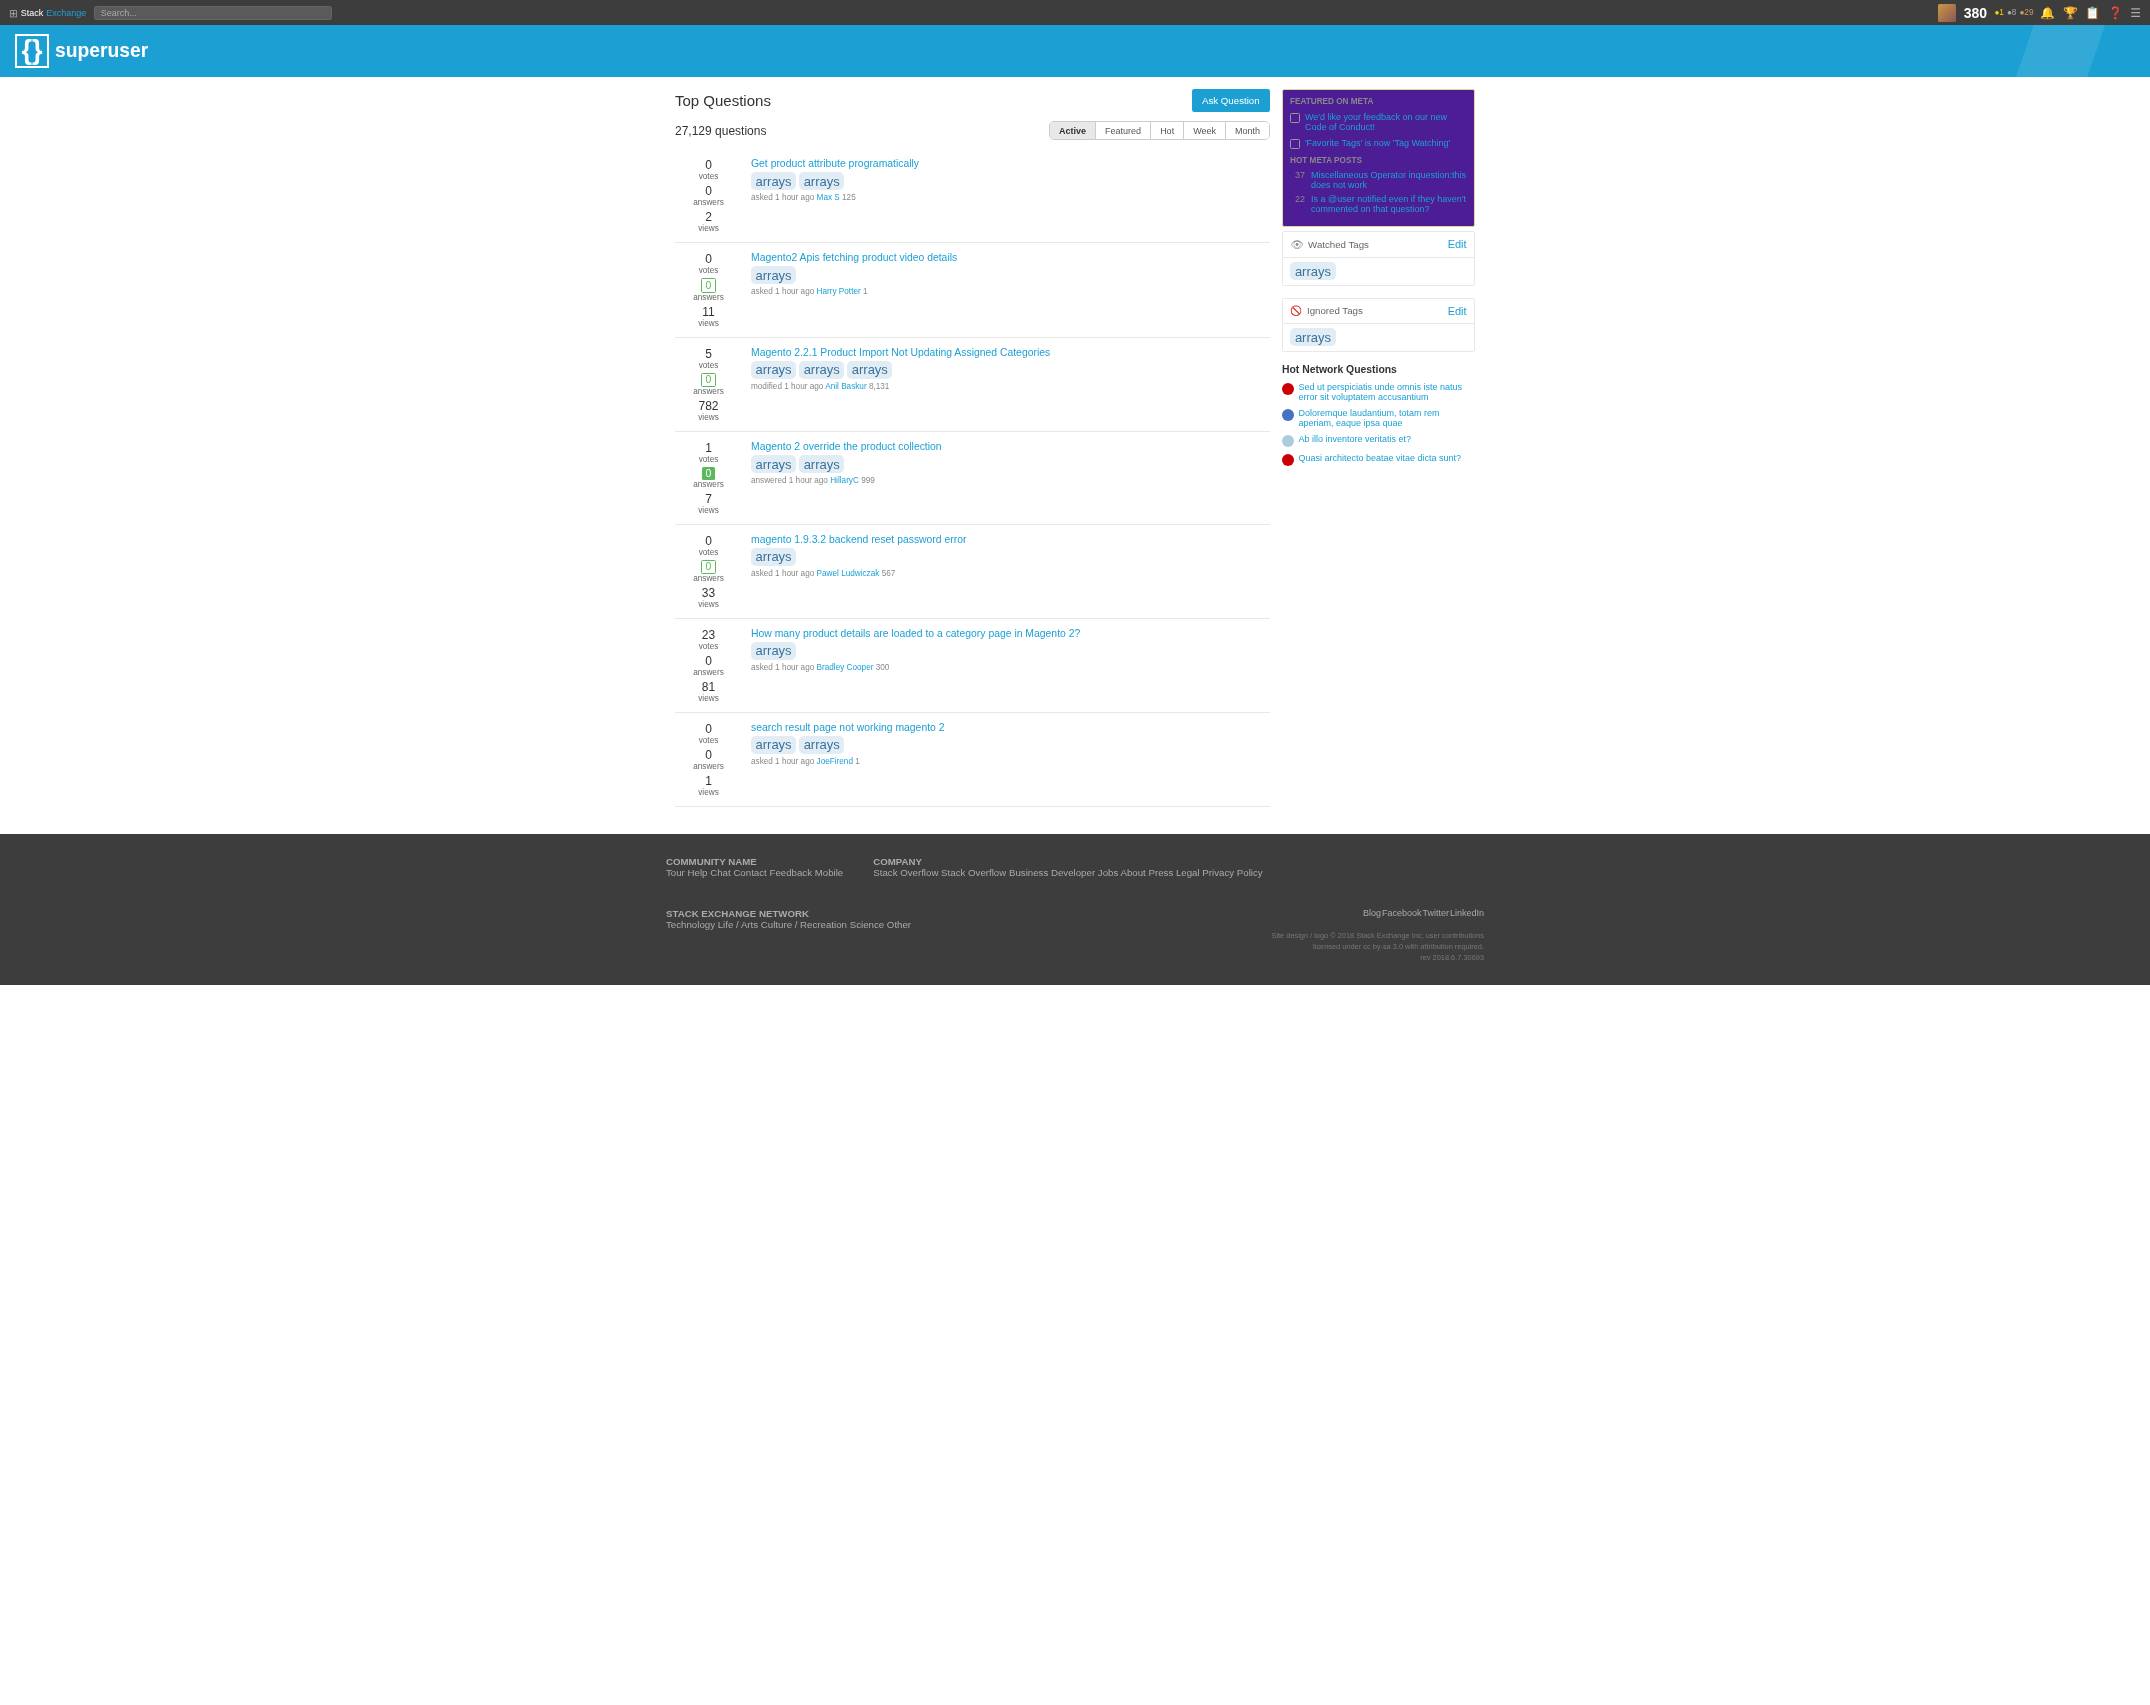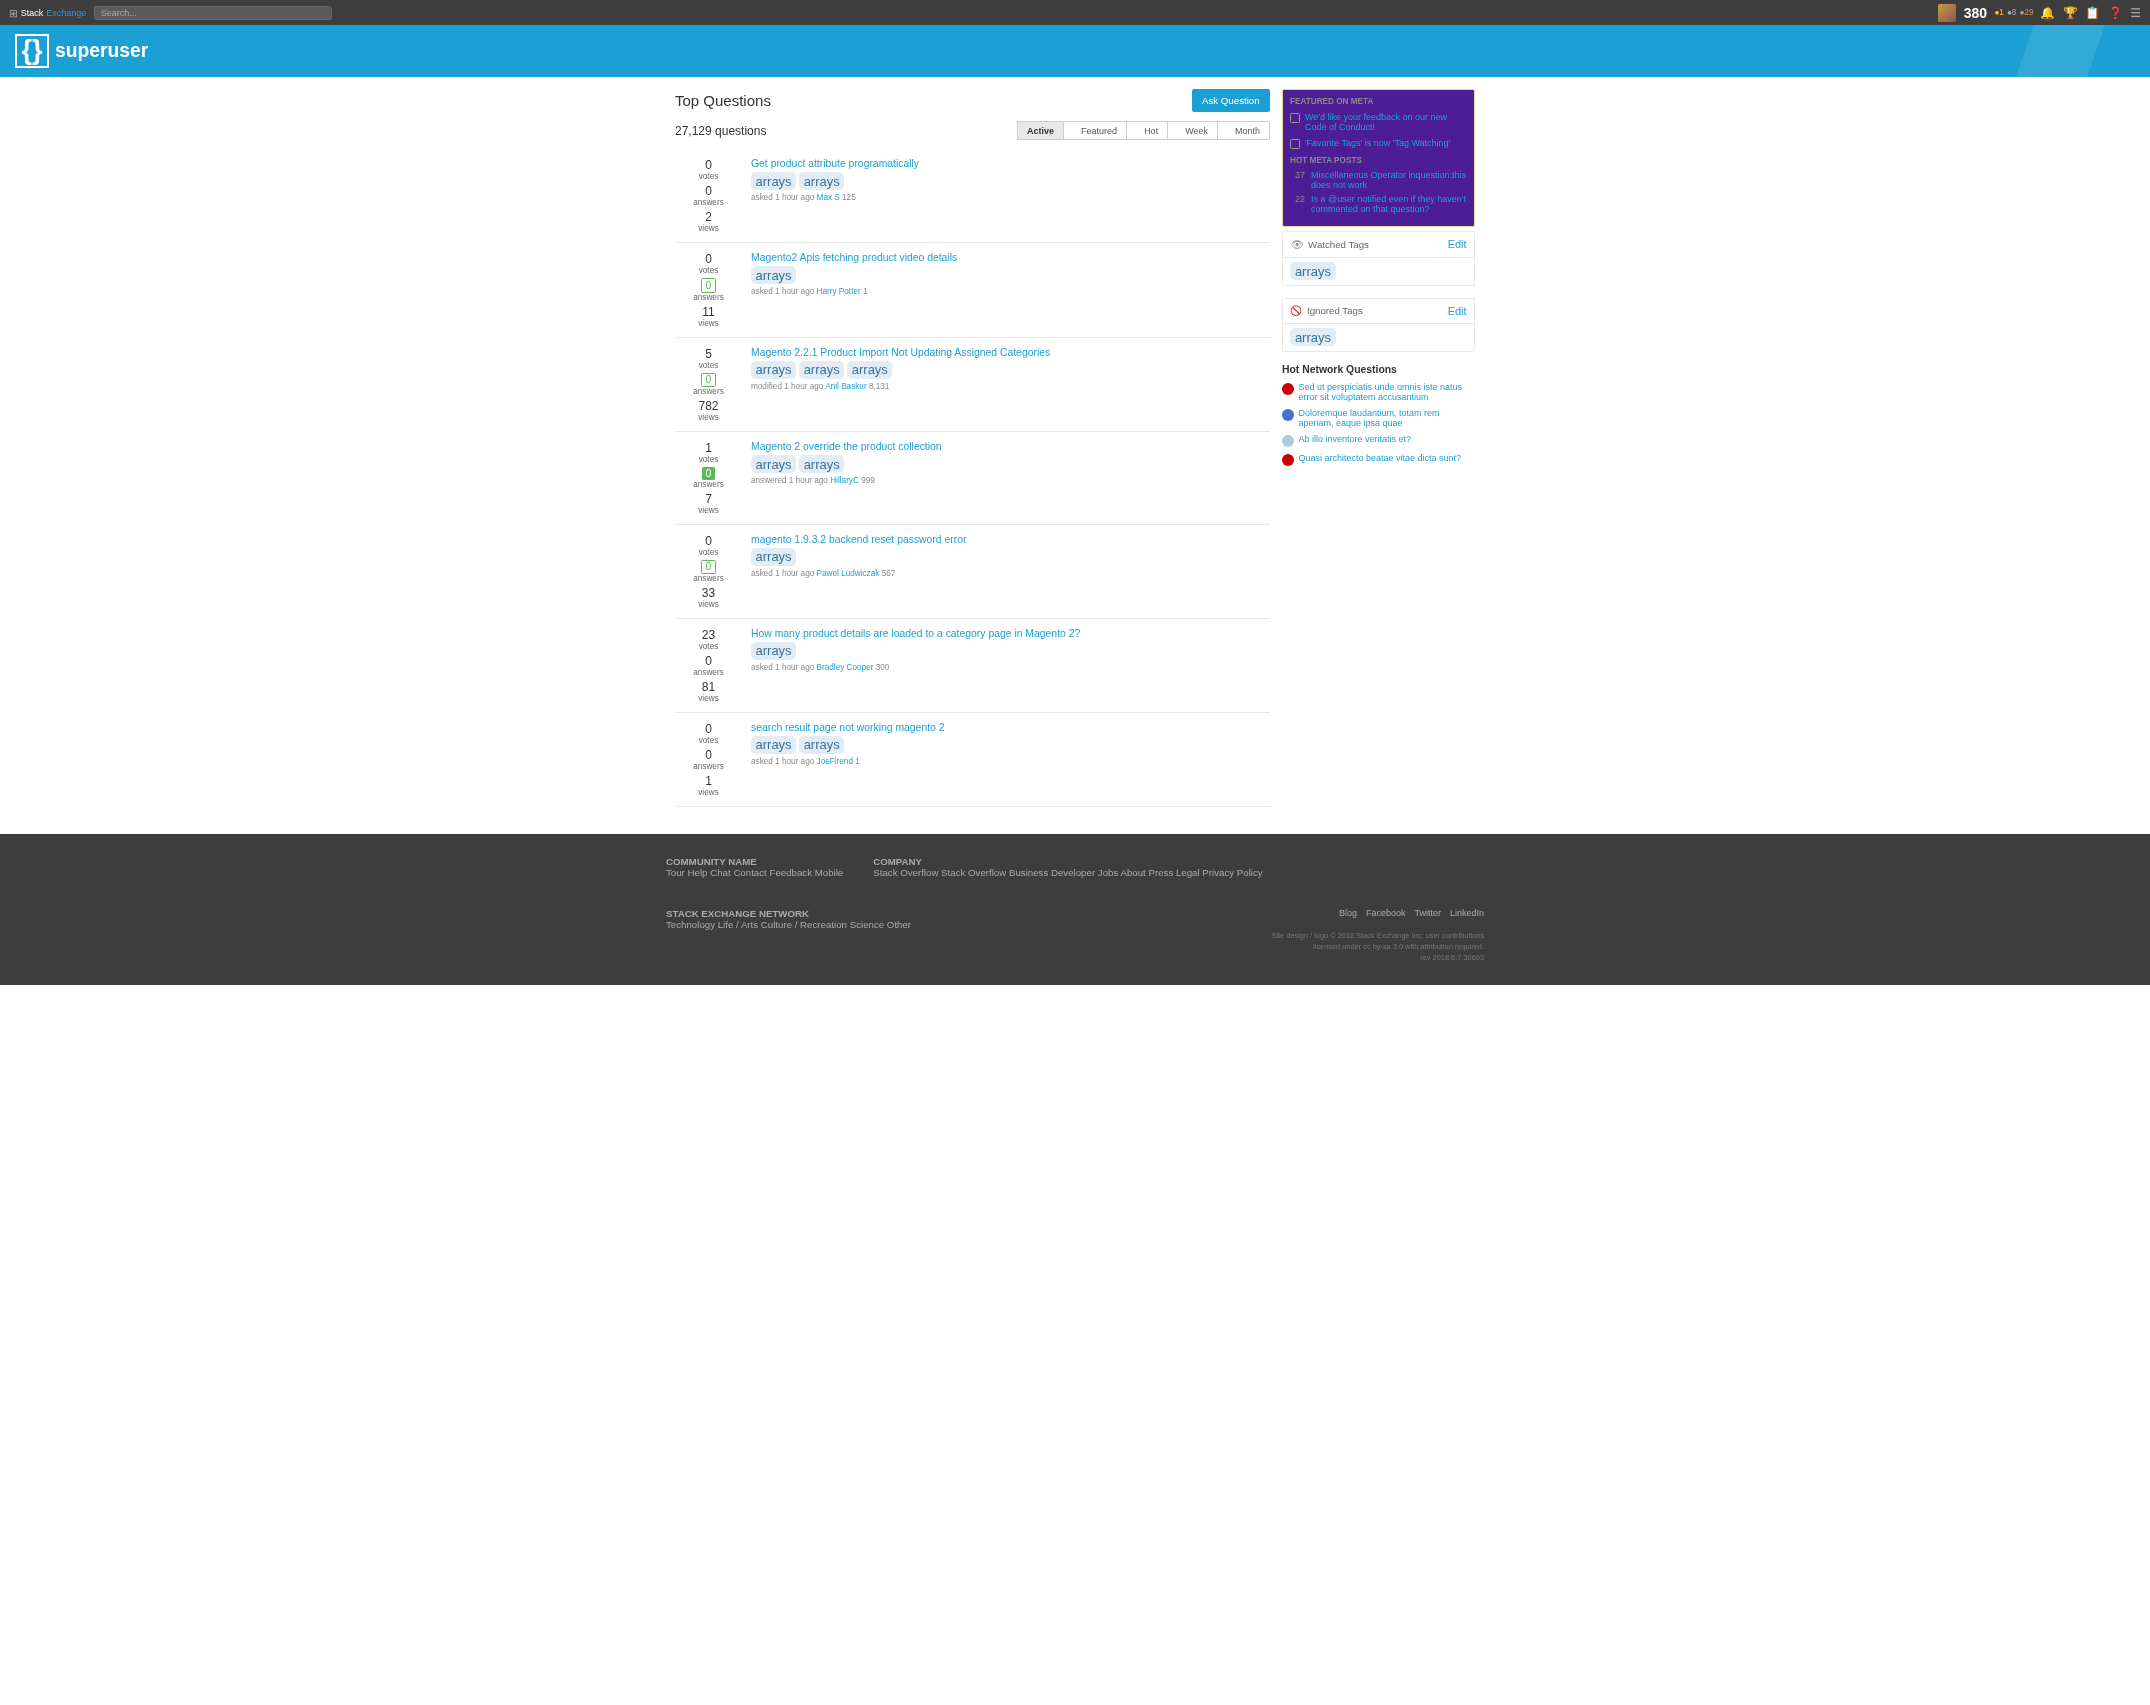--- a/index.html
+++ b/index.html
@@ -51,21 +51,21 @@
     .left-nav-item { display: block; padding: 4.5px 6px; color: #333; text-decoration: none; font-size: 9.7px; border-radius: 1.5px; cursor: pointer; }
     .left-nav-item.active { background: #e8e8e8; font-weight: bold; border-left: 2.2px solid #f48024; padding-left: 9px; }
     .left-nav-divider { border-left: 2.2px solid transparent; }
 
     
     .content-header { display: flex; justify-content: space-between; align-items: center; margin-bottom: 9px; }
     .page-title { font-size: 15px; font-weight: 400; color: #333; }
     .ask-btn { background: #1ca0d4; color: #fff; border: none; padding: 6px 10.4px; border-radius: 2.2px; font-size: 9.7px; cursor: pointer; }
     .questions-meta { display: flex; justify-content: space-between; align-items: center; margin-bottom: 9px; }
     .q-count { font-size: 12px; color: #333; }
-    .filter-tabs { display: flex; gap: 8px; border: 0.7px solid #ccc; border-radius: 0; overflow: hidden; justify-content: flex-end; }
+    .filter-tabs { display: flex; gap: 0; border: 0.7px solid #ccc; border-radius: 5px; overflow: hidden; justify-content: flex-end; }
     .filter-tab { padding: 3.7px 9px; background: #fff; border: none; border-right: 0.7px solid #ccc; font-size: 9px; cursor: pointer; color: #555; }
     .filter-tab:last-child { border-right: none; }
     .filter-tab.active { background: #e8e8e8; color: #333; font-weight: bold; }
 
     
     .question-item { display: flex; gap: 9px; padding: 9px 0; border-bottom: 0.7px solid #e8e8e8; }
     .q-stats { display: flex; flex-direction: column; gap: 3px; align-items: center; min-width: 67px; }
     .q-stat { display: flex; flex-direction: column; align-items: center; font-size: 8.2px; color: #666; }
     .q-stat-num { font-size: 12px; color: #333; font-weight: normal; }
     .q-stat-num.answered { border: 1.5px solid #5cb85c; color: #5cb85c; padding: 0.7px 3.7px; border-radius: 1.5px; font-size: 10.4px; }
@@ -96,21 +96,21 @@
 
     .hnq-title { font-size: 10.4px; font-weight: bold; margin-bottom: 7.4px; color: #333; }
     .hnq-item { display: flex; gap: 4.5px; margin-bottom: 6px; font-size: 9px; align-items: flex-start; }
     .hnq-icon { width: 12px; height: 12px; border-radius: 50%; flex-shrink: 0; margin-top: 0.7px; }
     .hnq-link { color: #1ca0d4; cursor: pointer; }
 
     
     footer { background: #3d3d3d; color: #aaa; padding: 22px 15px; margin-top: 15px; }
     .footer-inner { max-width: 818px; margin: 0 auto; display: flex; gap: 30px; flex-wrap: wrap; }
     .footer-social { margin-left: auto; display: flex; flex-direction: column; align-items: flex-end; gap: 4.5px; }
-    .footer-social-links { display: flex; gap: 9px; padding-left: 24px; }
+    .footer-social-links { display: flex; gap: 1px; padding-left: 24px; }
     .footer-social-links a { color: #aaa; font-size: 9px; text-decoration: none; cursor: pointer; }
     .footer-copy { font-size: 7.4px; color: #777; margin-top: 7.4px; text-align: right; line-height: 1.5; }
   </style>
 </head>
 <body>
 
 <nav class="top-nav">
   <div class="top-nav-brand">
     <span style="color:#aaa;font-size:10.4px;">⊞</span>
     <span class="se-text">Stack</span>

